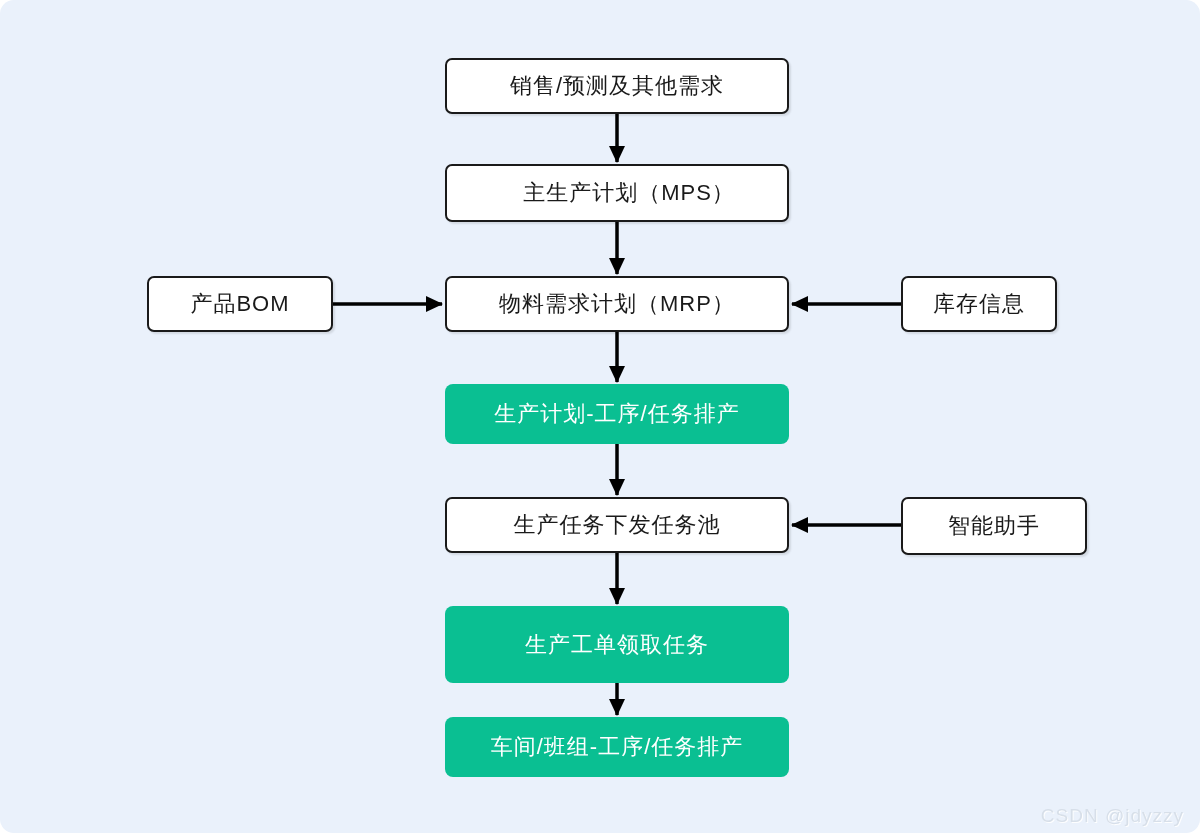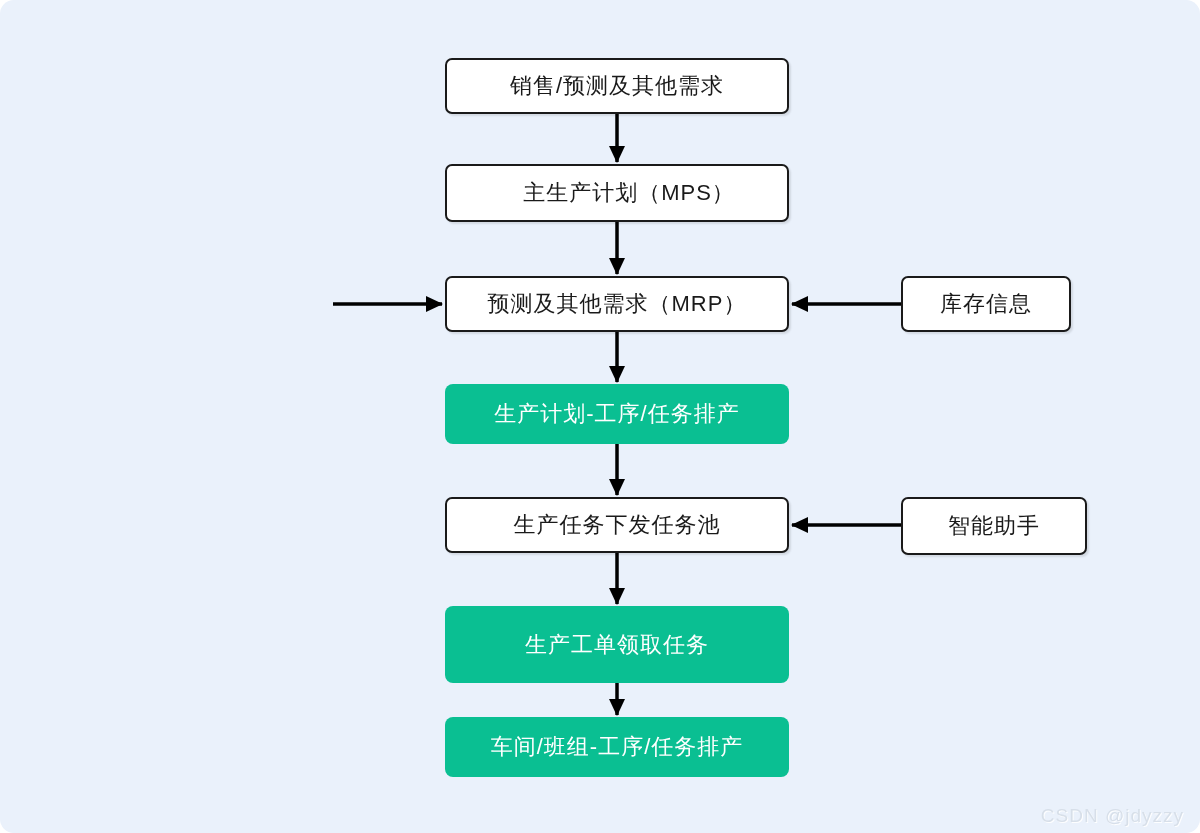--- a/index.html
+++ b/index.html
@@ -44,21 +44,21 @@
   
   #node-sales        { left: 445px; top: 58px;  width: 344px; height: 56px; }
   #node-mps          { left: 445px; top: 164px; width: 344px; height: 58px; padding-left: 24px; }
   #node-mrp          { left: 445px; top: 276px; width: 344px; height: 56px; }
   #node-plan-sched   { left: 445px; top: 384px; width: 344px; height: 60px; }
   #node-task-pool    { left: 445px; top: 497px; width: 344px; height: 56px; }
   #node-work-order   { left: 445px; top: 606px; width: 344px; height: 77px; }
   #node-workshop     { left: 445px; top: 717px; width: 344px; height: 60px; }
   
   #node-bom          { left: 147px; top: 276px; width: 186px; height: 56px; }
-  #node-inventory    { left: 901px; top: 276px; width: 170px; height: 56px; }
+  #node-inventory    { left: 901px; top: 276px; width: 156px; height: 56px; }
   #node-assistant    { left: 901px; top: 497px; width: 186px; height: 58px; }
 
   .arrows {
     position: absolute;
     left: 0; top: 0;
     width: 1200px;
     height: 833px;
     pointer-events: none;
   }
   .watermark {
@@ -90,21 +90,22 @@
     <line x1="617" y1="553" x2="617" y2="604" stroke="#000" stroke-width="3.5" marker-end="url(#ah)"></line>
     <line x1="617" y1="666" x2="617" y2="715" stroke="#000" stroke-width="3.5" marker-end="url(#ah)"></line>
 
     <line x1="333" y1="304" x2="442" y2="304" stroke="#000" stroke-width="3.5" marker-end="url(#ah)"></line>
     <line x1="901" y1="304" x2="792" y2="304" stroke="#000" stroke-width="3.5" marker-end="url(#ah)"></line>
     <line x1="901" y1="525" x2="792" y2="525" stroke="#000" stroke-width="3.5" marker-end="url(#ah)"></line>
   </svg>
 
   <div class="node white" id="node-sales">销售/预测及其他需求</div>
   <div class="node white" id="node-mps">主生产计划（MPS）</div>
-  <div class="node white" id="node-mrp">预测及其他需求（MRP）</div>
+  <div class="node white" id="node-bom">产品BOM</div>
+  <div class="node white" id="node-mrp">物料需求计划（MRP）</div>
   <div class="node white" id="node-inventory">库存信息</div>
   <div class="node white" id="node-task-pool">生产任务下发任务池</div>
   <div class="node green" id="node-plan-sched">生产计划-工序/任务排产</div>
   <div class="node white" id="node-assistant">智能助手</div>
   <div class="node green" id="node-work-order">生产工单领取任务</div>
   <div class="node green" id="node-workshop">车间/班组-工序/任务排产</div>
 
   <div class="watermark">CSDN @jdyzzy</div>
 </div>
 

